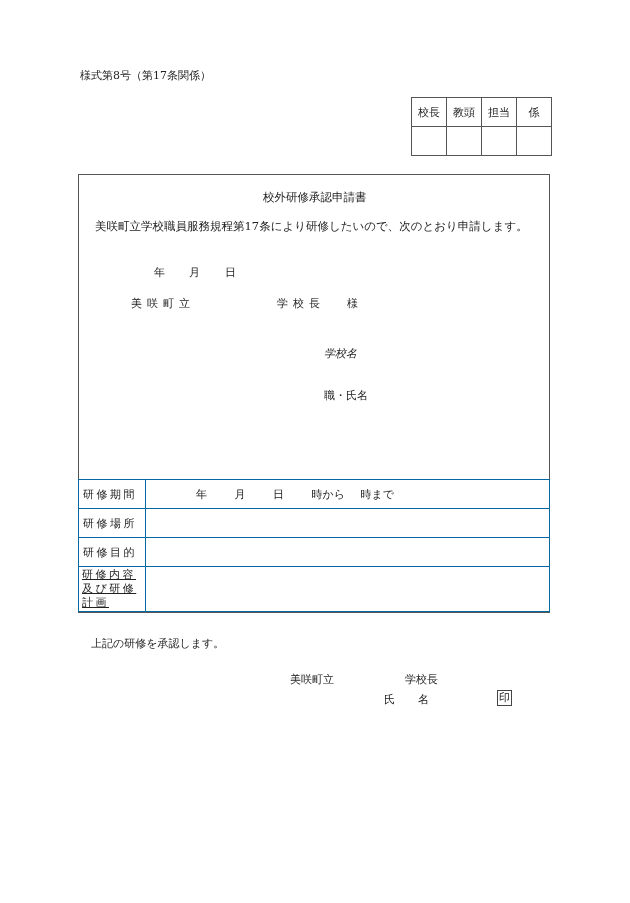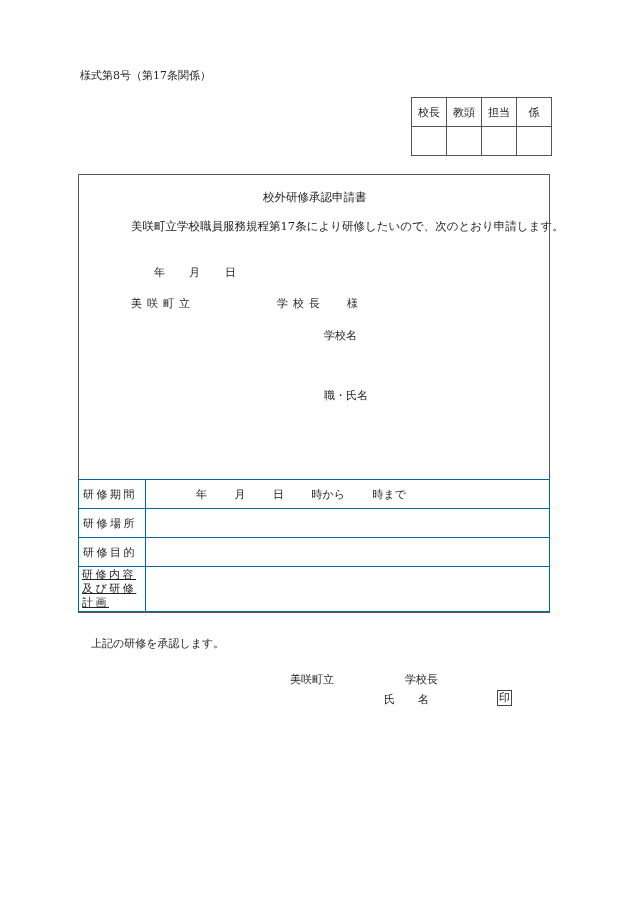--- a/index.html
+++ b/index.html
@@ -16,28 +16,28 @@
   table.approval td {
     border:1px solid #555; width:34px; height:28px; text-align:center;
     font-size:11px; padding:0;
   }
   table.approval tr.sign td { height:28px; }
   .main-box {
     position:absolute; left:78px; top:174px; width:472px; height:439px;
     border:1px solid #555; box-sizing:border-box;
   }
   .title { left:263px; top:190px; font-size:11.5px; }
-  .intro { left:95px; top:219px; font-size:11.5px;margin-left:36px; }
+  .intro { left:95px; top:219px; font-size:11.5px; }
   .date-y { left:154px; top:265px; }
   .date-m { left:189px; top:265px; }
   .date-d { left:225px; top:265px; }
   .town { left:131px; top:296px; letter-spacing:5px; }
   .principal { left:277px; top:296px; letter-spacing:5px; }
   .honorific { left:347px; top:296px; }
-  .school-name { left:324px; top:328px; }
+  .school-name { left:324px; top:346px;font-style:italic; }
   .job-name { left:324px; top:388px; }
   table.details {
     position:absolute; left:78px; top:479px; width:472px;
     border-collapse:collapse; table-layout:fixed;
   }
   table.details td {
     border:1px solid #0369a1; padding:0 4px; font-size:11px; vertical-align:middle;
   }
   table.details td.label { width:58px; letter-spacing:2.5px; white-space:nowrap; }
   table.details td.label.multi { line-height:14px; letter-spacing:2.5px; white-space:normal; padding:0 3px;text-decoration:underline; }
@@ -96,21 +96,21 @@
 
 <table class="details">
   <tbody>
       <tr class="r1">
     <td class="label">研修期間</td>
     <td class="period">
       <span style="margin-left:46px">年</span>
       <span style="margin-left:24px">月</span>
       <span style="margin-left:24px">日</span>
       <span style="margin-left:24px">時から</span>
-      <span style="margin-left:24px">時まで</span>
+      <span style="margin-left:12px">時まで</span>
     </td>
   </tr>
   <tr class="r2">
     <td class="label">研修場所</td>
     <td></td>
   </tr>
   <tr class="r3">
     <td class="label">研修目的</td>
     <td></td>
   </tr>

